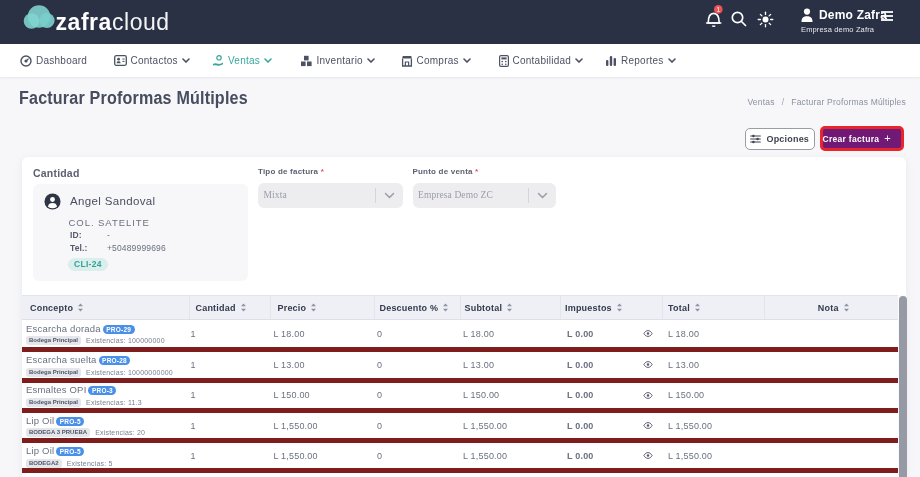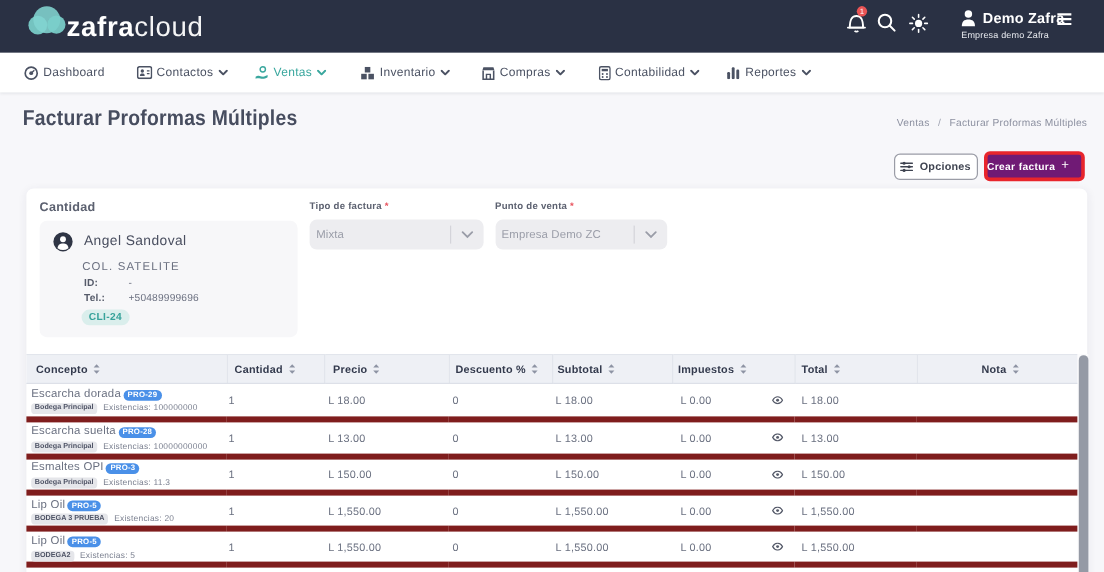--- a/index.html
+++ b/index.html
@@ -38,36 +38,36 @@
   
   .card { position:absolute; left:22px; top:157px; width:884px; height:330px; background:#fff; border-radius:6px; box-shadow:0 2px 8px rgba(40,48,70,.07); }
   .lbl { position:absolute; font-size:9.5px; font-weight:700; color:#5c6170; letter-spacing:0.2px; }
   .lbl .req { color:#e8505b; }
   .cli-box { position:absolute; left:11px; top:27px; width:215px; height:97px; background:#f7f7f9; border-radius:6px; }
   .cli-name { position:absolute; left:37px; top:11px; font-size:11.5px; color:#4a4f60; letter-spacing:0.35px; }
   .cli-addr { position:absolute; left:35.5px; top:32.5px; font-size:9.5px; color:#6b7080; letter-spacing:0.95px; }
   .cli-row { position:absolute; left:37px; font-size:8.5px; color:#6b7080; letter-spacing:0.15px; }
   .cli-row b { color:#565b6a; font-weight:700; }
   .cli-badge { position:absolute; left:35px; top:74px; height:12.5px; padding:0 6px; background:#daeeec; color:#36a29a; border-radius:8px; font-size:8.5px; font-weight:700; line-height:13px; letter-spacing:0.3px; }
-  .sel { position:absolute; top:26px; width:145px; height:25px; background:#ededf0; border-radius:6px; }
+  .sel { position:absolute; top:26px; width:145px; height:25px; background:#ededf0; border-radius:6px;font-family:Liberation Serif, serif; }
   .sel .txt { position:absolute; left:5.5px; top:6.5px; font-size:9.5px; color:#9a9da8; letter-spacing:0.1px; }
   .sel .div { position:absolute; right:27px; top:5px; width:1px; height:15px; background:#d4d4da; }
   .sel .car { position:absolute; right:8px; top:9px; }
 
   
   .tablewrap { position:absolute; left:0; top:138px; width:884px; }
   table { border-collapse:collapse; table-layout:fixed; width:876px; }
   col.c1{width:167px} col.c2{width:81px} col.c3{width:104px} col.c4{width:86px} col.c5{width:100px} col.c6{width:102px} col.c7{width:102px} col.c8{width:134px}
   thead th { background:#eef0f5; height:24px; font-size:9px; font-weight:700; color:#333a4d; text-align:left; padding:0 0 0 6px; border:1px solid #e2e5ec; border-bottom:1px solid #dde0e8; letter-spacing:0.2px; white-space:nowrap; }
   thead th:first-child { border-left:none; padding-left:8px; }
   thead th:last-child { border-right:none; }
   .sort { display:inline-block; margin-left:4px; vertical-align:-1px; }
   tbody td { height:30.3px; border-bottom:5px solid #7f1d1d; font-size:9px; color:#6a7080; padding:0 0 0 4px; vertical-align:middle; letter-spacing:0.2px; white-space:nowrap; }
   td.cant { padding-left:1.5px; }
-  td.imp { position:relative; padding-left:7px; }
+  td.imp { position:relative; padding-left:7px;font-weight:bold; }
   td.conc { padding-top:2px; }
   td.pre { padding-left:3.5px; }
   td.des { padding-left:3px; }
   td.sub { padding-left:3px; }
   td.tot { padding-left:6px; }
   .pname { font-size:9.5px; line-height:10px; color:#6a7080; display:flex; align-items:center; white-space:nowrap; }
   .badge-pro { display:inline-block; margin-left:2px; background:#4a90e8; color:#fff; font-size:6.5px; font-weight:700; border-radius:6px; padding:1px 3.5px; letter-spacing:0.2px; line-height:7px; margin-top:1px; }
   .line2 { margin-top:2.5px; display:flex; align-items:center; white-space:nowrap; }
   .pill { display:inline-block; background:#e5e6ea; color:#4e5365; font-size:6px; font-weight:700; border-radius:3px; padding:1px 3px; letter-spacing:0; line-height:7px; }
   .exist { margin-left:5px; font-size:7px; color:#7b8090; letter-spacing:0.2px; }

